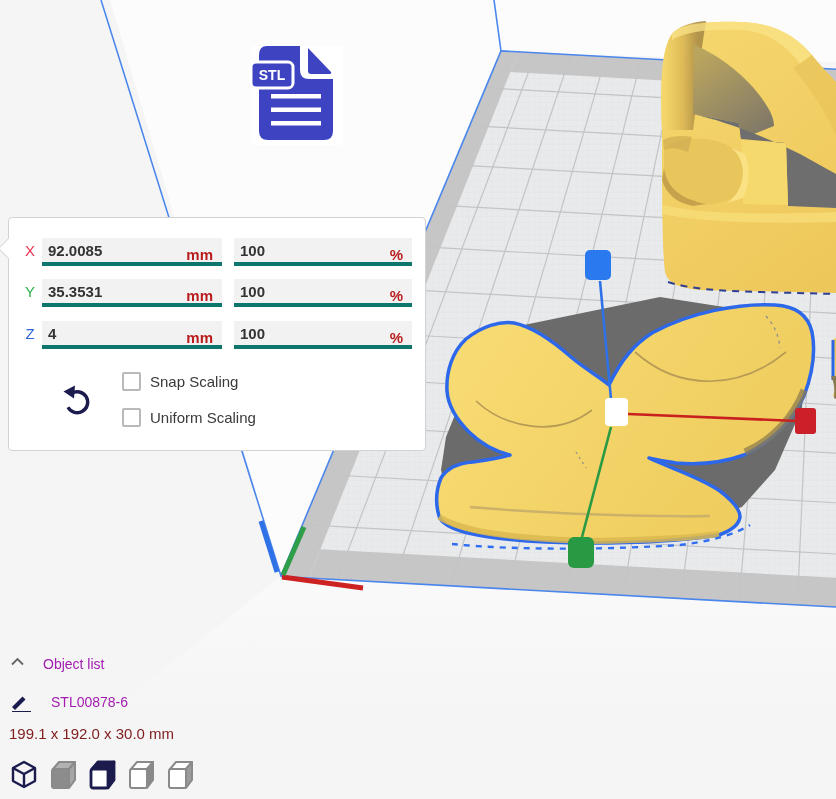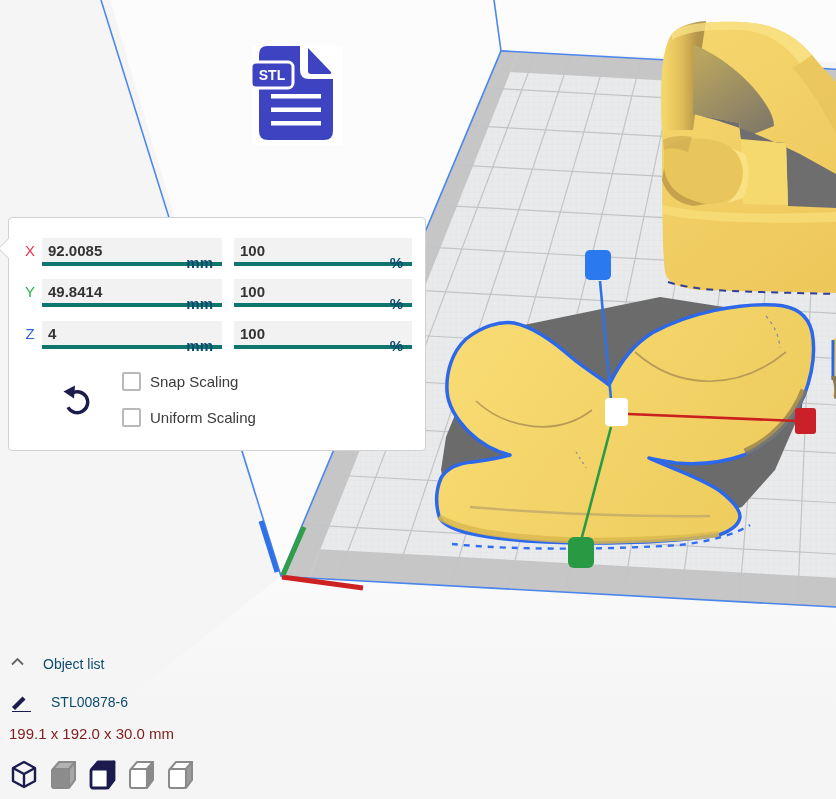--- a/index.html
+++ b/index.html
@@ -6,25 +6,25 @@
        font-family:"Liberation Sans",sans-serif;background:#f5f5f6;}
   .panel{position:absolute;left:8px;top:217px;width:416px;height:232px;background:#fff;
          border:1px solid #d2d2d2;border-radius:4px;}
   .notch{position:absolute;left:-8px;top:23px;width:14px;height:14px;background:#fff;
          border-left:1px solid #d2d2d2;border-bottom:1px solid #d2d2d2;transform:rotate(45deg);}
   .row{position:absolute;left:0;height:26px;}
   .axis{position:absolute;width:26px;text-align:center;font-size:15px;top:4px;left:8px;}
   .field{position:absolute;top:0;height:24px;background:#f2f2f3;border-bottom:4px solid #0f766e;
          font-size:15px;color:#333;font-weight:bold;}
   .field .val{position:absolute;left:6px;top:4px;}
-  .field .unit{position:absolute;right:9px;top:16px;color:#0c4a6e;}
+  .field .unit{position:absolute;right:9px;top:8px;color:#b91c1c;}
   .cbrow{position:absolute;left:113px;font-size:15px;color:#3a3a3a;}
   .cb{position:absolute;left:0;top:0;width:15px;height:15px;border:2px solid #b9b9b9;border-radius:2px;background:#fff;}
   .cblbl{position:absolute;left:28px;top:1px;white-space:nowrap;}
-  .botxt{position:absolute;color:#0c4a6e;font-size:14px;white-space:nowrap;}
+  .botxt{position:absolute;color:#a21caf;font-size:14px;white-space:nowrap;}
 </style></head>
 <body>
 <svg width="836" height="799" viewBox="0 0 836 799" style="position:absolute;left:0;top:0">
 <rect width="836" height="799" fill="#f5f5f6"></rect>
 <polygon points="110,0 836,0 836,62 501,52 281,576" fill="#fcfcfd"></polygon>
 <linearGradient id="ug" x1="0" y1="570" x2="0" y2="720" gradientUnits="userSpaceOnUse">
       <stop offset="0" stop-color="#fafafb"></stop>
       <stop offset="1" stop-color="#f5f5f6"></stop>
     </linearGradient>
 <polygon points="281,576 836,608 836,799 0,799" fill="url(#ug)"></polygon>
@@ -134,21 +134,21 @@
         <span class="unit">mm</span>
       </span>
     <span class="field" style="left:225px;width:178px">
         <span class="val">100</span>
         <span class="unit">%</span>
       </span>
   </div>
   <div class="row" style="top:61px;width:100%">
     <span class="axis" style="color:#2faf50">Y</span>
     <span class="field" style="left:33px;width:180px">
-        <span class="val">49.8414</span>
+        <span class="val">35.3531</span>
         <span class="unit">mm</span>
       </span>
     <span class="field" style="left:225px;width:178px">
         <span class="val">100</span>
         <span class="unit">%</span>
       </span>
   </div>
   <div class="row" style="top:103px;width:100%">
     <span class="axis" style="color:#2f62d8">Z</span>
     <span class="field" style="left:33px;width:180px">

